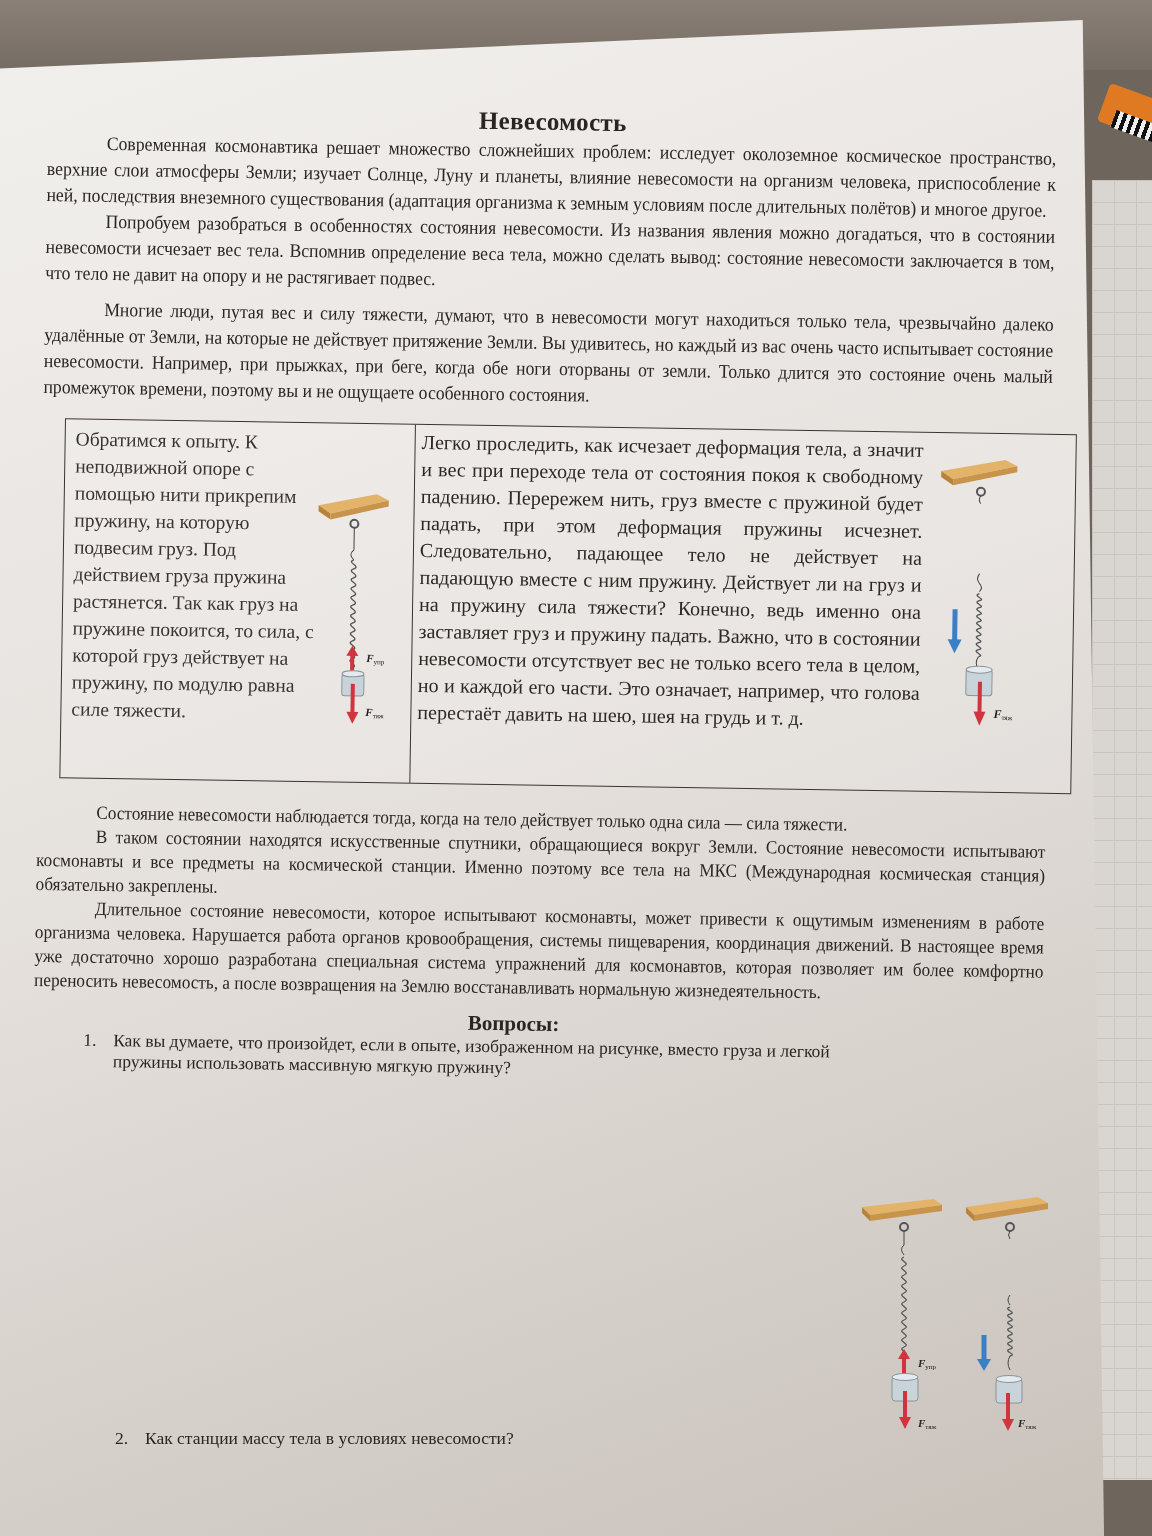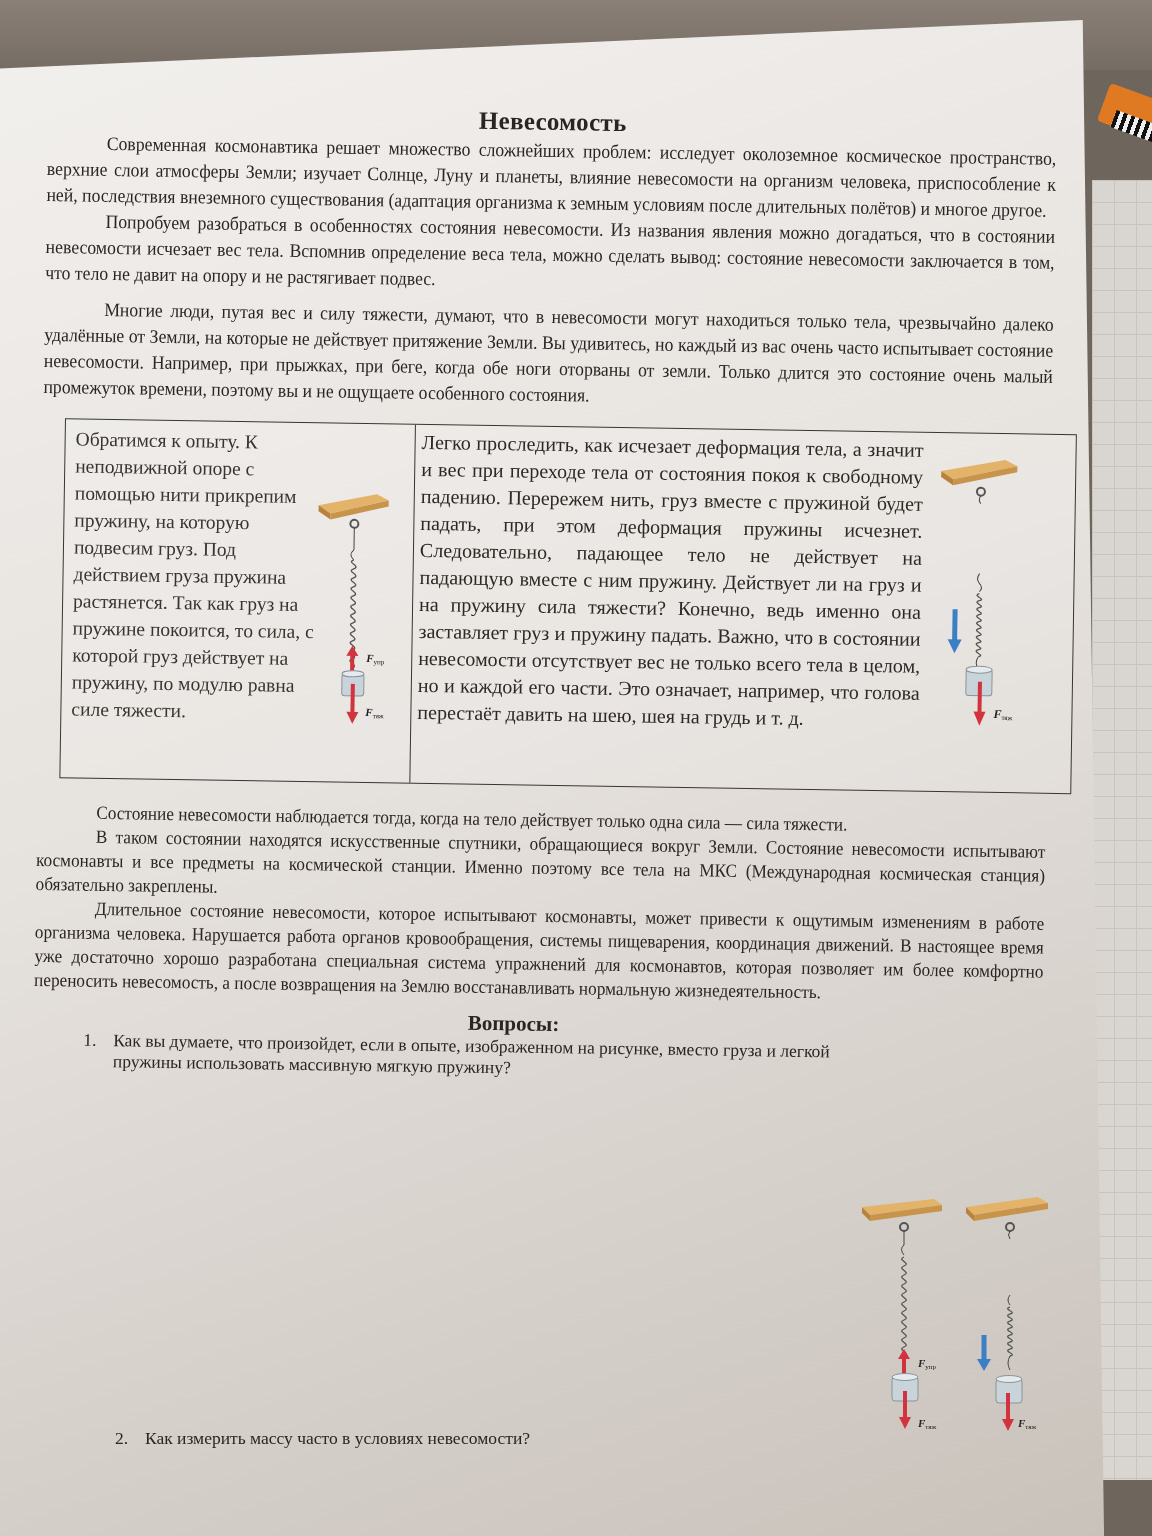--- a/index.html
+++ b/index.html
@@ -208,14 +208,14 @@
       <ellipse cx="151" cy="184" rx="13" ry="3.5" fill="#e4eaee" stroke="#8a949a"></ellipse>
       <line x1="150" y1="198" x2="150" y2="226" stroke="#d2343f" stroke-width="4"></line>
       <polygon points="144,224 156,224 150,236" fill="#d2343f"></polygon>
       <text x="160" y="232" font-size="11" font-style="italic" font-weight="bold" fill="#222">F<tspan font-size="7" font-style="normal" font-weight="normal" dy="2">тяж</tspan></text>
     </g>
   </svg>
 </div>
 
 <div class="q q2">
   <span class="num">2.</span>
-  <span>Как измерить массу часто в условиях невесомости?</span>
+  <span>Как станции массу тела в условиях невесомости?</span>
 </div>
 
 </body></html>

